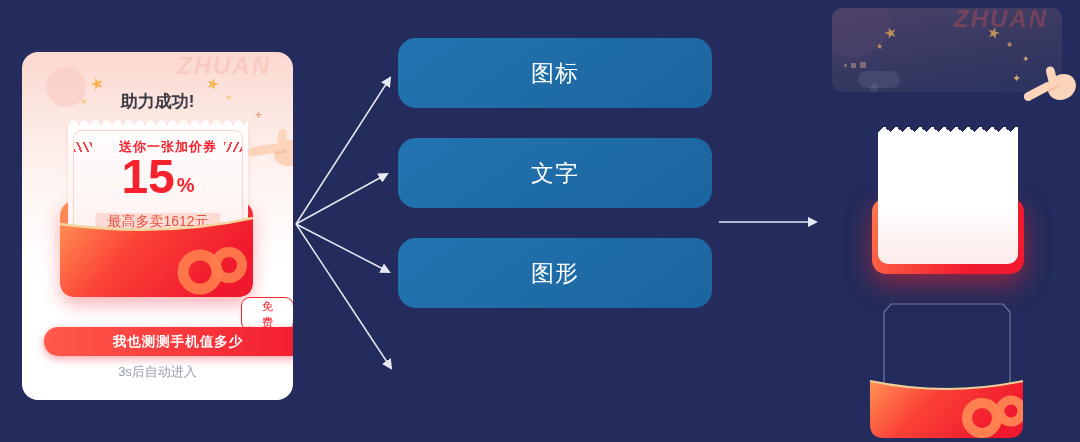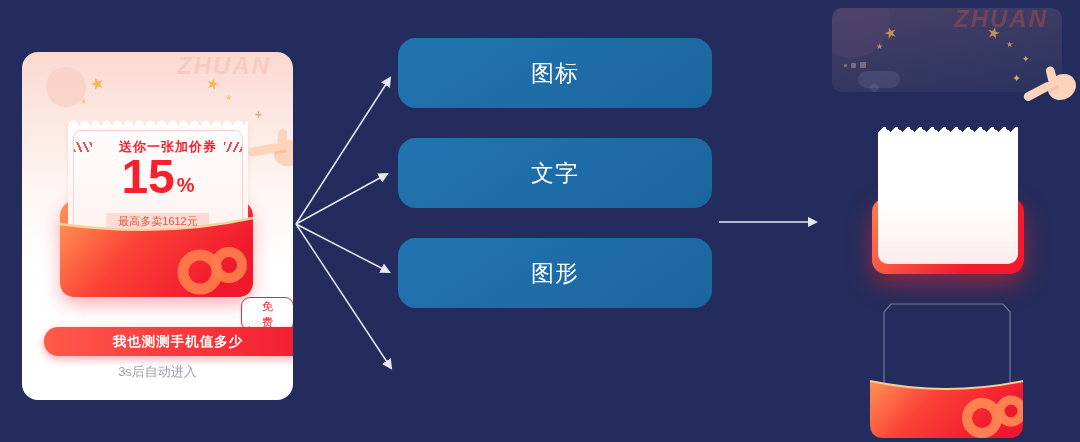--- a/index.html
+++ b/index.html
@@ -38,21 +38,21 @@
         justify-content:center;gap:7px;}
   .ticket-header-text{font-size:13px;font-weight:800;color:#f5222d;letter-spacing:1px;margin-left:20px;}
   .slash{width:18px;height:10px;opacity:.85;}
   .slash-l{background:repeating-linear-gradient(65deg,#f5222d 0 1.8px,transparent 1.8px 6px);}
   .slash-r{background:repeating-linear-gradient(115deg,#f5222d 0 1.8px,transparent 1.8px 6px);}
   .ticket-value{position:absolute;top:28px;left:0;width:100%;display:flex;align-items:flex-end;
         justify-content:center;color:#f5222d;}
   .value-num{font-size:48px;line-height:1;font-weight:800;}
   .value-unit{font-size:20px;font-weight:800;margin:0 0 4px 2px;}
   .ticket-note{position:absolute;top:88px;left:50%;transform:translateX(-50%);white-space:nowrap;
-        background:#fbdbd3;color:#e85140;font-size:11px;line-height:16px;padding:0 12px;border-radius:0;}
+        background:#fbdbd3;color:#e85140;font-size:14px;line-height:16px;padding:0 12px;border-radius:0;}
 
   .env-back{position:absolute;left:38px;top:148px;width:193px;height:97px;border-radius:16px;z-index:2;
         background:linear-gradient(115deg,#ff9058,#fb3b38 45%,#f2192e);
         box-shadow:0 8px 18px rgba(244,40,55,.35);}
   .env-front{position:absolute;left:0;top:0;z-index:4;pointer-events:none;}
 
   .free-badge{position:absolute;left:219px;top:245px;z-index:5;background:#fff;border:1px solid #f5222d;
         color:#f5222d;font-size:11px;line-height:16px;padding:0 20px;border-radius:9px;}
   .free-badge::after{content:"";position:absolute;left:4px;bottom:-4px;width:6px;height:6px;background:#fff;
         border-left:1px solid #f5222d;border-bottom:1px solid #f5222d;transform:rotate(35deg) skewX(-15deg);}
@@ -124,20 +124,21 @@
       <line x1="296" y1="224" x2="387" y2="174"></line>
       <line x1="296" y1="224" x2="389" y2="272"></line>
       <line x1="296" y1="224" x2="391" y2="368"></line>
       <line x1="719" y1="222" x2="816" y2="222"></line>
     </g>
   </svg>
 
   <div class="card">
     <div class="circle-decor"></div>
     <div class="card-watermark">ZHUAN</div>
+    <div class="card-title">助力成功!</div>
     <span class="star star-l1">★</span>
     <span class="star star-l2">★</span>
     <span class="star star-r1">★</span>
     <span class="star star-r2">★</span>
     <span class="plus-mark">+</span>
 
     <div class="ticket">
       <div class="ticket-border"></div>
       <div class="ticket-header">
         <span class="slash slash-l"></span>

